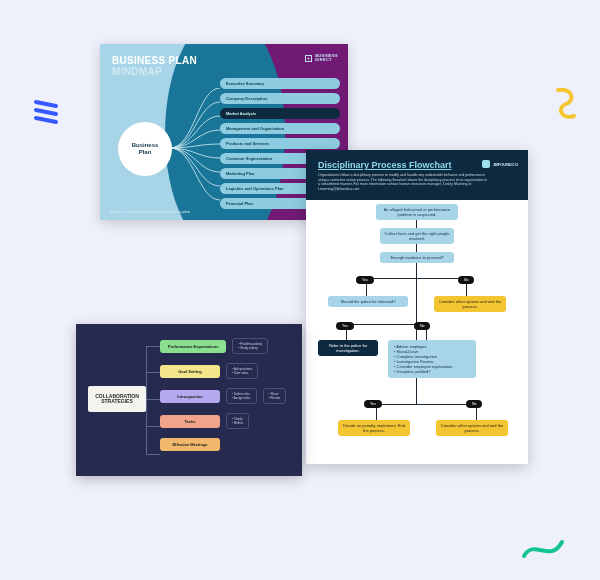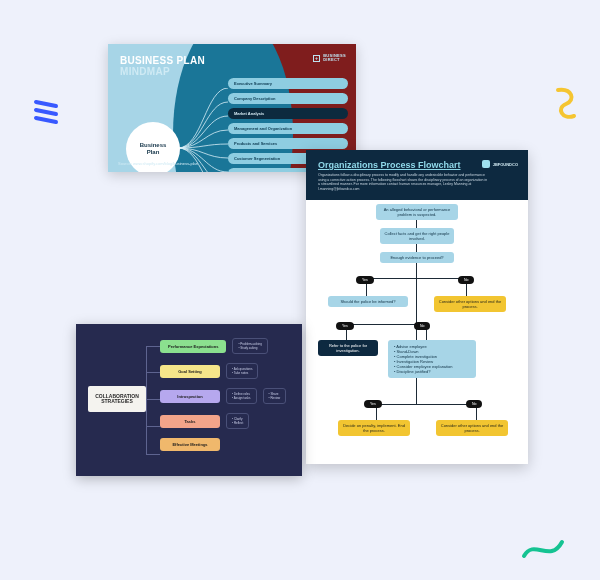--- a/index.html
+++ b/index.html
@@ -1,21 +1,21 @@
 <!DOCTYPE html>
 <html><head>
 <meta charset="utf-8">
 <style>
   *{box-sizing:border-box;margin:0;padding:0;}
   body{width:600px;height:580px;background:#eef1fb;font-family:-apple-system,BlinkMacSystemFont,"Segoe UI",Arial,sans-serif;position:relative;overflow:hidden;}
   .deco{position:absolute;}
   .deco svg{display:block;}
 
   
-  .card1{position:absolute;left:108px;top:44px;width:248px;height:128px;background:#7f1d1d;box-shadow:0 3px 12px rgba(0,0,0,.18);overflow:hidden;}
+  .card1{position:absolute;left:100px;top:44px;width:248px;height:176px;background:#701a75;box-shadow:0 3px 12px rgba(0,0,0,.18);overflow:hidden;}
   .card1 .left{position:absolute;left:0;top:0;width:125px;height:100%;background:#a7d5e7;}
   .card1 .left::after{content:"";position:absolute;right:-60px;top:-30px;width:120px;height:240px;border-radius:50%;background:#1a7698;}
   .card1 .title{position:absolute;left:12px;top:12px;color:#fff;font-weight:800;font-size:10px;line-height:1.05;letter-spacing:.3px;}
   .card1 .title .sub{font-weight:700;color:#cfeaf4;font-size:10px;}
   .card1 .logo{position:absolute;right:10px;top:10px;display:flex;align-items:center;gap:3px;color:#bfe2ef;font-size:4px;font-weight:700;letter-spacing:.3px;}
   .card1 .logo .glyph{width:7px;height:7px;border:1px solid #bfe2ef;display:flex;align-items:center;justify-content:center;font-size:5px;}
   .card1 .circle{position:absolute;left:18px;top:78px;width:54px;height:54px;border-radius:50%;background:#fff;display:flex;align-items:center;justify-content:center;text-align:center;font-size:6px;font-weight:700;color:#16364a;line-height:1.1;}
   .card1 .nodes{position:absolute;left:120px;top:34px;width:120px;display:flex;flex-direction:column;gap:4px;}
   .card1 .node{background:#8ecde1;color:#0d3b52;font-size:4px;font-weight:600;padding:3px 6px;border-radius:6px;white-space:nowrap;}
   .card1 .node.dk{background:#0d2a3e;color:#d5eaf3;}
@@ -107,21 +107,21 @@
     <div class="node">Customer Segmentation</div>
     <div class="node">Marketing Plan</div>
     <div class="node">Logistics and Operations Plan</div>
     <div class="node">Financial Plan</div>
   </div>
   <div class="footer">Source: www.shopify.com/blog/business-plan</div>
 </div>
 
 <div class="card2">
   <div class="hdr">
-    <div class="t">Organizations Process Flowchart</div>
+    <div class="t">Disciplinary Process Flowchart</div>
     <div class="p">Organizations follow a disciplinary process to modify and handle any undesirable behavior and performance using a corrective action process. The following flowchart shows the disciplinary process of an organization in a streamlined manner. For more information contact human resources manager, Lesley Manning at l.manning@jbfoundco.com</div>
     <div class="brand">
       <span class="ic"></span>
       <span>JBFOUNDCO</span>
     </div>
   </div>
   <div class="flow">
 
     <div class="fline" style="left:110px;top:4px;width:1px;height:200px;"></div>
     <div class="fline" style="left:60px;top:78px;width:100px;height:1px;"></div>

